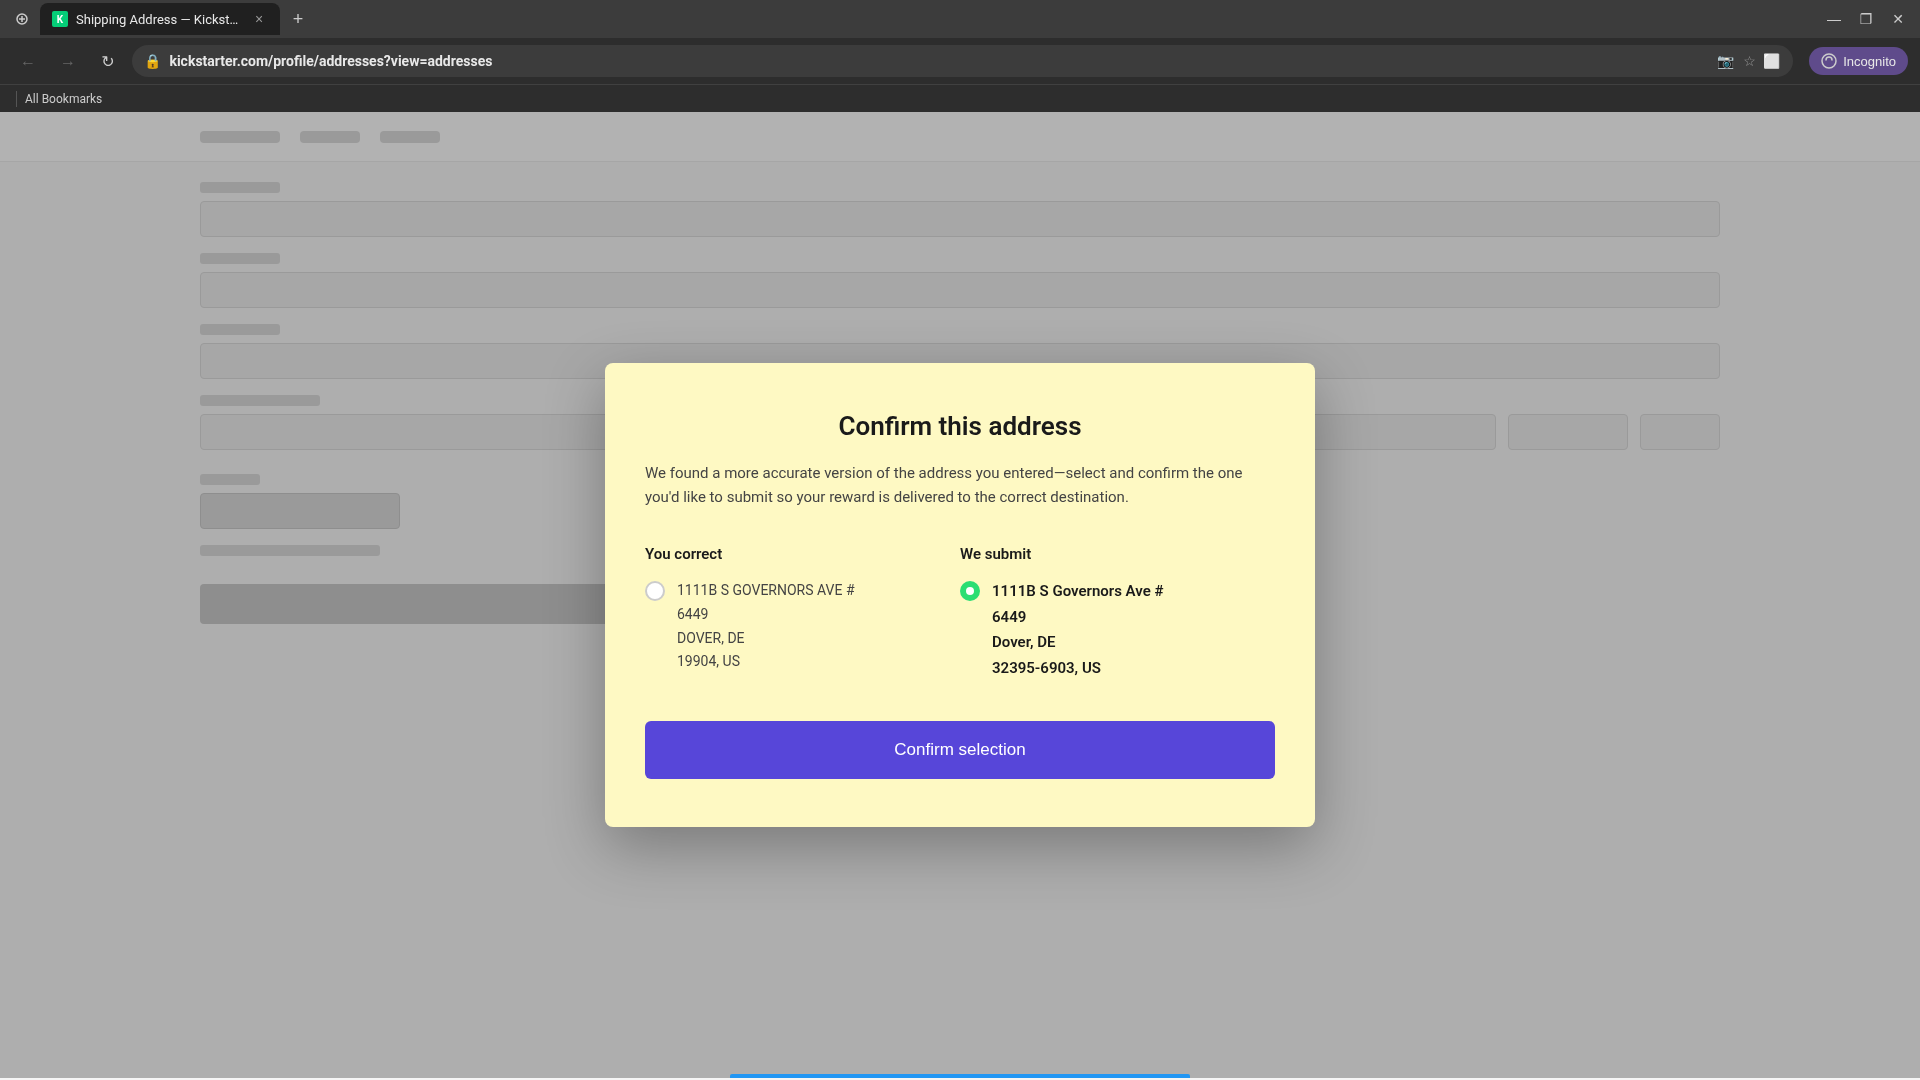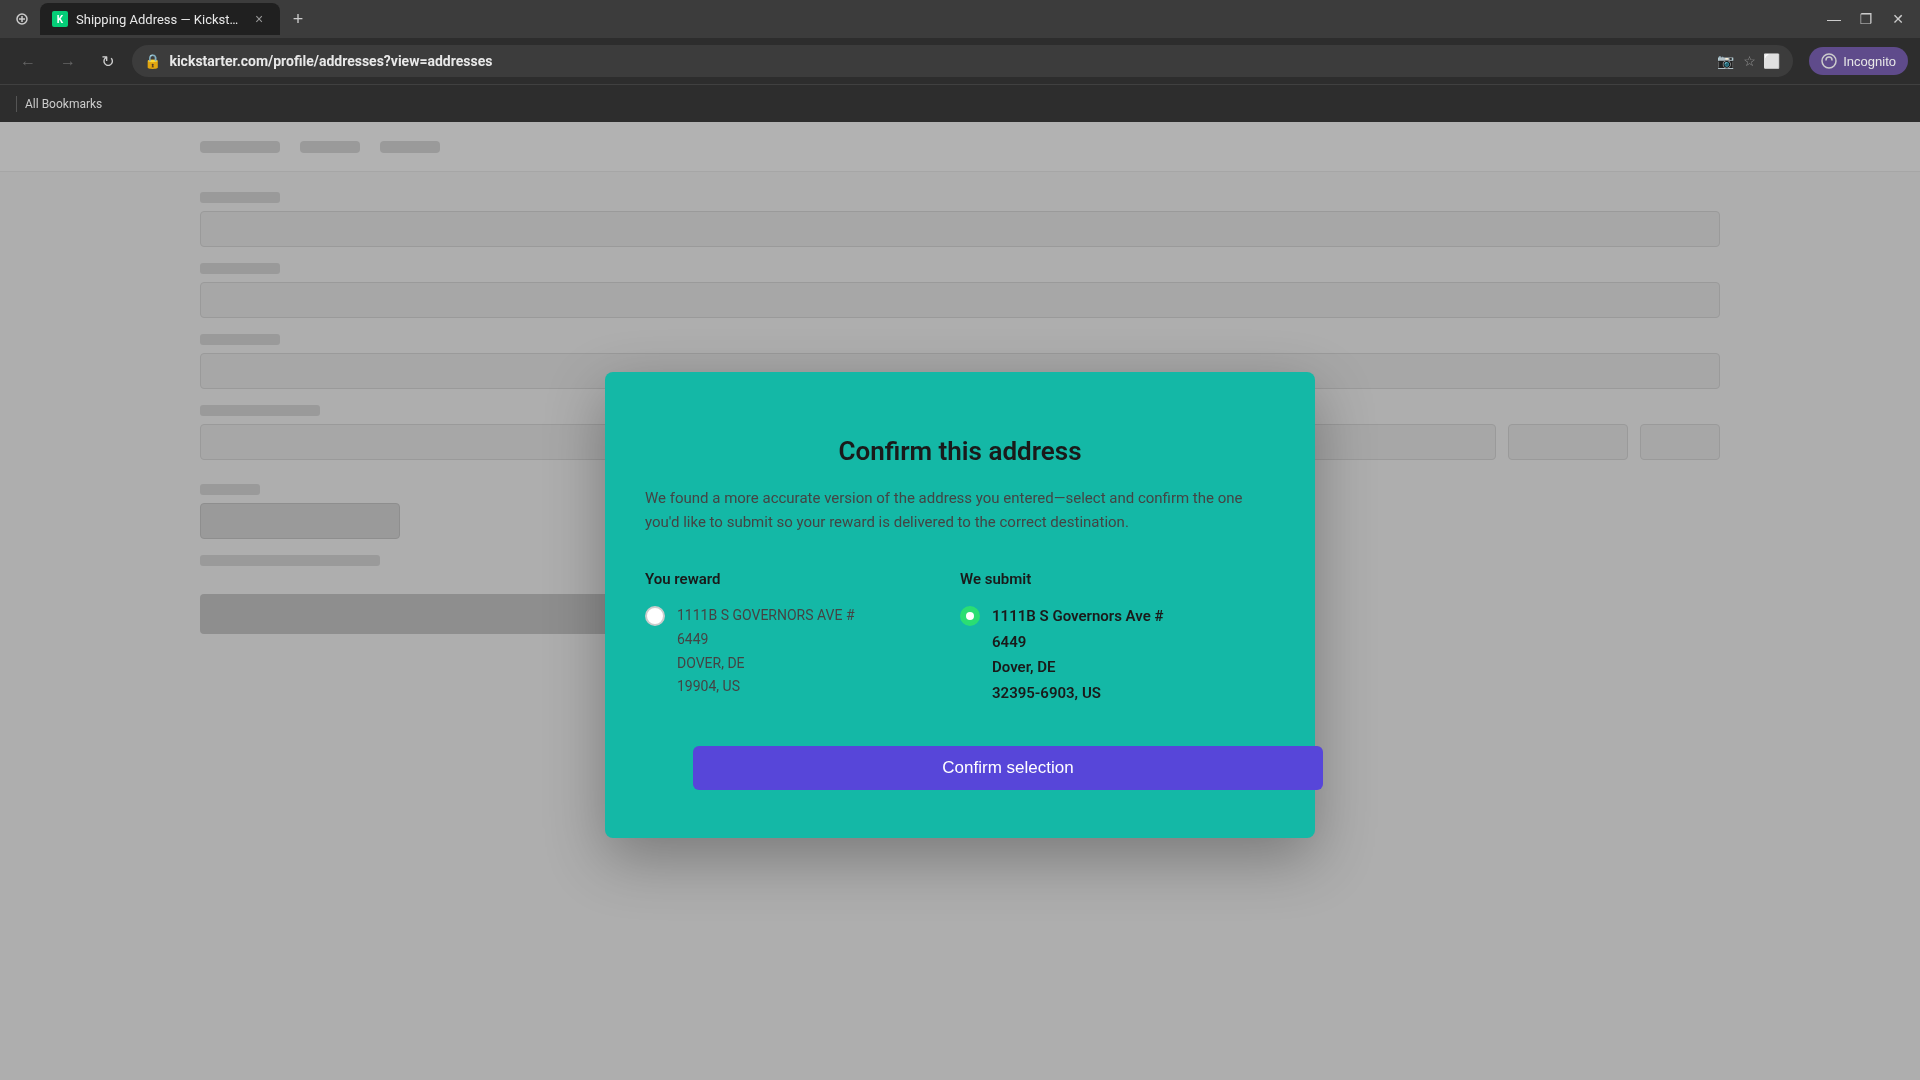--- a/index.html
+++ b/index.html
@@ -202,21 +202,21 @@
       padding: 4px 12px;
       color: #e8e8e8;
       font-size: 13px;
       cursor: pointer;
       height: 28px;
     }
 
     .bookmarks-bar {
       background: #2d2d2d;
       border-top: 1px solid #404040;
-      height: 38px;
+      height: 28px;
       display: flex;
       align-items: center;
       padding: 0 12px;
       gap: 4px;
       font-size: 12px;
       color: #ccc;
     }
 
     .bookmark-separator {
       width: 1px;
@@ -254,24 +254,24 @@
       width: 100%;
       height: 100%;
       background: rgba(0,0,0,0.3);
       display: flex;
       align-items: center;
       justify-content: center;
     }
 
     
     .modal {
-      background: #14b8a6;
+      background: #fef9c3;
       border-radius: 8px;
       width: 710px;
-      padding: 64px 40px 48px;
+      padding: 48px 40px 48px;
       box-shadow: 0 20px 60px rgba(0,0,0,0.3);
       position: relative;
     }
 
     .modal-title {
       font-size: 26px;
       font-weight: 600;
       color: #1a1a1a;
       text-align: center;
       margin-bottom: 20px;
@@ -349,30 +349,29 @@
     }
 
     .address-text-block.suggested {
       color: #1a1a1a;
       font-weight: 600;
       font-size: 15px;
     }
 
     .confirm-button {
       width: 100%;
-      height: 44px;
+      height: 58px;
       background: #5746d9;
       border: none;
       border-radius: 6px;
       color: white;
       font-size: 17px;
       font-weight: 500;
       cursor: pointer;
       transition: background 0.2s;
-      margin-left: 48px;
     }
 
     
     .bottom-bar {
       position: absolute;
       bottom: 0;
       left: 50%;
       transform: translateX(-50%);
       width: 460px;
       height: 4px;
@@ -509,21 +508,21 @@
   <div class="modal-overlay">
     <div class="modal">
 
       <h1 class="modal-title">Confirm this address</h1>
 
       <p class="modal-description">We found a more accurate version of the address you entered—select and confirm the one you'd like to submit so your reward is delivered to the correct destination.</p>
 
       <div class="address-columns">
 
         <div class="address-column">
-          <div class="column-header">You reward</div>
+          <div class="column-header">You correct</div>
           <div class="address-option">
             <div class="radio-button"></div>
             <div class="address-text-block entered">
               <div>1111B S GOVERNORS AVE #</div>
               <div>6449</div>
               <div>DOVER, DE</div>
               <div>19904, US</div>
             </div>
           </div>
         </div>

